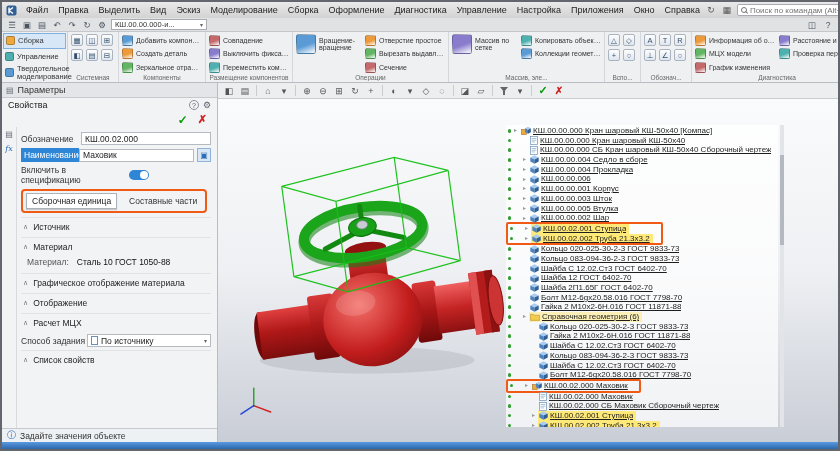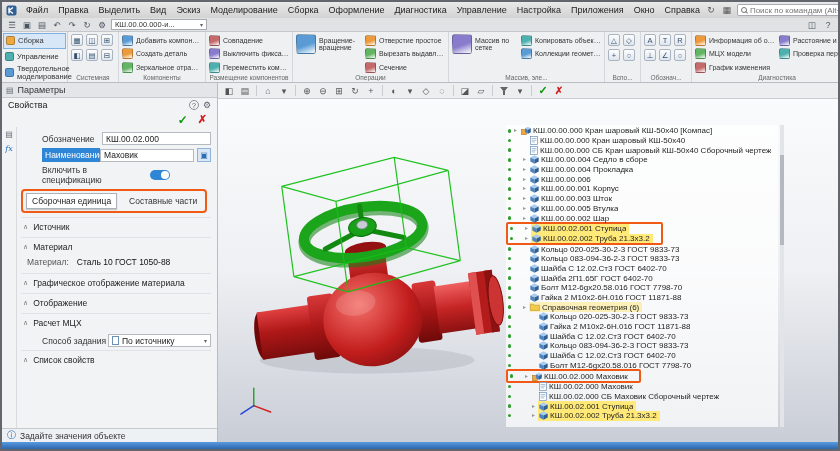--- a/index.html
+++ b/index.html
@@ -72,21 +72,21 @@
   .gear{font-size:9px;color:#5a6470;}
   .okcancel{display:flex;justify-content:flex-end;gap:10px;padding:0 10px;height:15px;align-items:center;flex:none;}
   .ok{color:#0a9a0a;font-weight:bold;font-size:12px;}
   .cancel{color:#d42020;font-weight:bold;font-size:11px;}
   .panel-body{flex:1;position:relative;padding-left:15px;overflow:hidden;}
   .side-strip{position:absolute;left:0;top:0;bottom:0;width:15px;border-right:1px solid #d8dade;
     display:flex;flex-direction:column;align-items:center;gap:5px;padding-top:3px;font-size:8px;color:#5a6470;}
   .fx{font-style:italic;font-family:"DejaVu Serif",serif;font-size:8px;color:#2a6db5;}
   .form{padding:2px 6px 0 4px;}
   .frow{display:flex;align-items:center;margin:3px 0;font-size:8.5px;color:#333;}
-  .flabel{width:60px;flex:none;margin-left:21px;}
+  .flabel{width:60px;flex:none;}
   .flabel.w102{width:102px;}
   .flabel.w66{width:66px;}
   .flabel.sel{background:var(--accent);color:#fff;padding:2px 3px;width:58px;}
   .finput{flex:1;background:#fff;border:1px solid #b5b9c0;height:13px;display:flex;align-items:center;
     padding:0 3px;font-size:8.5px;color:#222;overflow:hidden;white-space:nowrap;}
   .fbtn{width:14px;height:14px;margin-left:3px;background:#dbe7f5;border:1px solid #8fb3da;flex:none;
     display:flex;align-items:center;justify-content:center;font-size:8px;color:#2a6db5;}
   .toggle{width:20px;height:10px;background:var(--accent);border-radius:5px;position:relative;margin-left:6px;flex:none;}
   .knob{position:absolute;right:1px;top:1px;width:8px;height:8px;background:#fff;border-radius:50%;}
   .callout{border:2px solid var(--callout);border-radius:4px;padding:2px 3px;display:flex;align-items:center;gap:7px;
@@ -121,21 +121,21 @@
     background:linear-gradient(180deg,#fafbfc 0%,#eef0f3 50%,#c9cdd6 100%);}
   .scene svg.model{position:absolute;left:0;top:0;width:100%;height:100%;}
 
   
   .tree{position:absolute;left:288px;top:26px;width:272px;height:302px;font-size:8px;color:#1e1e1e;
     background:rgba(255,255,255,0.72);z-index:2;overflow:hidden;padding-top:1px;}
   .trow{display:flex;align-items:center;height:9.7px;position:relative;padding-left:8px;white-space:nowrap;}
   .trow::before{content:"";position:absolute;left:1.5px;top:3px;width:3.5px;height:3.5px;border-radius:50%;background:#2e9e2e;}
   .tindent{flex:none;}
   .tarrow{width:6px;flex:none;font-size:6px;color:#9a9a9a;line-height:9px;}
-  .tcontent{display:flex;align-items:center;gap:2px;padding:0 3px 0 1px;height:9.7px;}
+  .tcontent{display:flex;gap:2px;padding:0 3px 0 1px;height:9.7px;text-decoration:underline;}
   .tcontent.hl{background:var(--hl-yellow);}
   .tcontent.soft{background:#fcf0b8;}
   .ticon2{display:flex;align-items:center;flex:none;}
   .ttext{overflow:hidden;text-overflow:ellipsis;}
   .redbox{border:2px solid var(--callout);border-radius:2px;width:fit-content;padding-right:8px;margin:-1px 0;}
   .tree-scroll{position:absolute;left:562px;top:26px;width:4px;height:302px;background:#e2e4e8;z-index:2;}
   .tree-thumb{width:4px;height:90px;background:#b4b8bf;margin-top:30px;}
 
   
   .statusbar{position:absolute;left:0;right:0;bottom:0;height:7px;background:linear-gradient(#5a9ae0,var(--status-blue));}
@@ -755,20 +755,34 @@
               <span class="tindent" style="width: 9px;"></span>
               <span class="tarrow"></span>
               <span class="tcontent">
                 <span class="ticon2">
                   <svg width="9" height="9" viewBox="0 0 9 9">
                     <path d="M4.5.3 8.7 2.4 4.5 4.5.3 2.4Z" fill="#a9cdf0"></path>
                     <path d="M.3 2.4 4.5 4.5v4.2L.3 6.6Z" fill="#4d83bf"></path>
                     <path d="M8.7 2.4 4.5 4.5v4.2L8.7 6.6Z" fill="#2f5f94"></path>
                   </svg>
                 </span>
+                <span class="ttext">Шайба 12 ГОСТ 6402-70</span>
+              </span>
+            </div>
+            <div class="trow">
+              <span class="tindent" style="width: 9px;"></span>
+              <span class="tarrow"></span>
+              <span class="tcontent">
+                <span class="ticon2">
+                  <svg width="9" height="9" viewBox="0 0 9 9">
+                    <path d="M4.5.3 8.7 2.4 4.5 4.5.3 2.4Z" fill="#a9cdf0"></path>
+                    <path d="M.3 2.4 4.5 4.5v4.2L.3 6.6Z" fill="#4d83bf"></path>
+                    <path d="M8.7 2.4 4.5 4.5v4.2L8.7 6.6Z" fill="#2f5f94"></path>
+                  </svg>
+                </span>
                 <span class="ttext">Шайба 2П1.65Г ГОСТ 6402-70</span>
               </span>
             </div>
             <div class="trow">
               <span class="tindent" style="width: 9px;"></span>
               <span class="tarrow"></span>
               <span class="tcontent">
                 <span class="ticon2">
                   <svg width="9" height="9" viewBox="0 0 9 9">
                     <path d="M4.5.3 8.7 2.4 4.5 4.5.3 2.4Z" fill="#a9cdf0"></path>

